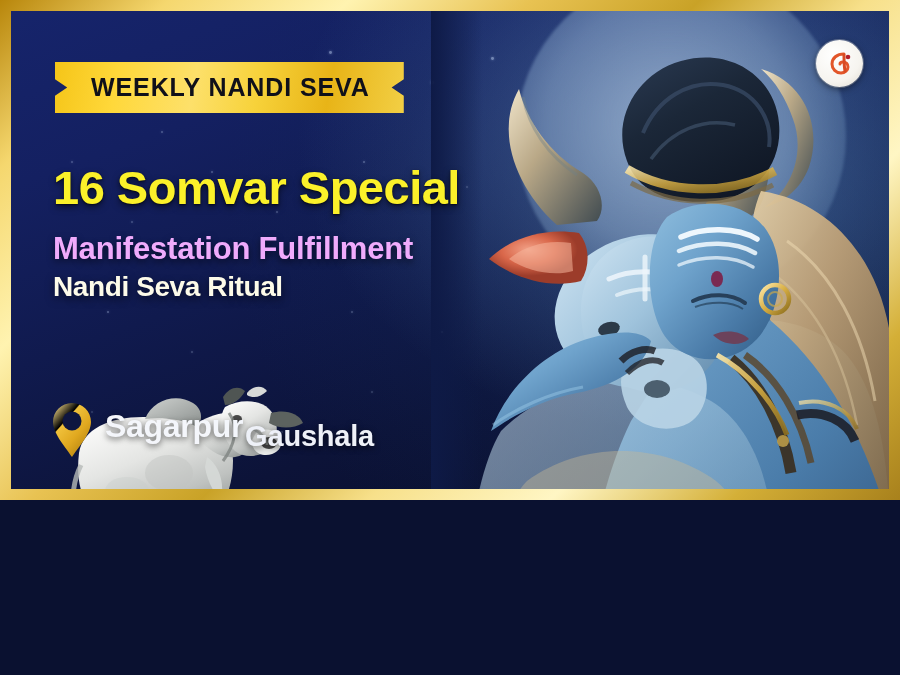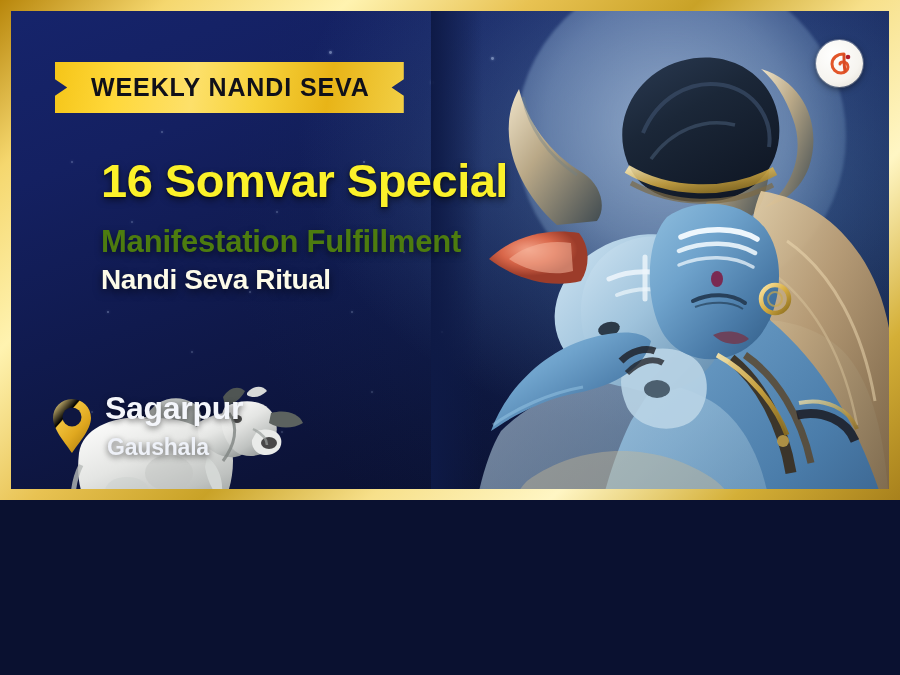--- a/index.html
+++ b/index.html
@@ -59,30 +59,30 @@
     clip-path:polygon(0 0, 100% 0, 100% 34%, 96.5% 50%, 100% 66%, 100% 100%,
                       0 100%, 0 66%, 3.5% 50%, 0 34%);
     filter:drop-shadow(0 2px 6px rgba(0,0,0,.45));
   }
   .badge-text{
     font-size:25px; font-weight:700; letter-spacing:.9px;
     color:#10101a; white-space:nowrap;
   }
 
   
-  .headline{ position:absolute; left:42px; top:145px; width:520px;margin-left:48px; }
+  .headline{ position:absolute; left:42px; top:152px; width:520px; }
   .h-main{
     font-size:47px; font-weight:700; line-height:1.06; letter-spacing:-.5px;
     color:#fbf12a;
     text-shadow:0 3px 7px rgba(0,0,0,.55), 0 1px 2px rgba(0,0,0,.6);
   }
   .h-sub1{
     margin-top:19px;
     font-size:31px; font-weight:700; line-height:1.12; letter-spacing:-.2px;
-    color:#4d7c0f;
+    color:#f0abfc;
     text-shadow:0 3px 7px rgba(0,0,0,.55);
   }
   .h-sub2{
     margin-top:5px;
     font-size:28px; font-weight:700; line-height:1.1; letter-spacing:-.4px;
     color:#fdfbe9;
     text-shadow:0 3px 8px rgba(0,0,0,.6);
   }
 
   
@@ -98,28 +98,28 @@
   .nandi{ position:absolute; left:46px; top:358px; width:270px; height:200px; }
 
   
   .shiva{ position:absolute; left:420px; top:0; width:460px; height:653px; }
 
   
   .location{
     position:absolute; left:40px; bottom:30px;
     display:flex; align-items:center; gap:12px;
   }
-  .loc-text{ display:flex; flex-direction:column; line-height:1; }
+  .loc-text{ display:flex; flex-direction:row; line-height:1; }
   .loc-city{
     font-size:32px; font-weight:700; color:#f4f6fb; letter-spacing:-.3px;
     text-shadow:0 2px 6px rgba(0,0,0,.6);
   }
   .loc-sub{
     margin-top:12px; margin-left:2px;
-    font-size:23px; font-weight:700; color:#eef1f8; letter-spacing:-.2px;
+    font-size:29px; font-weight:700; color:#eef1f8; letter-spacing:-.2px;
     text-shadow:0 2px 6px rgba(0,0,0,.6);
   }
 </style>
 </head>
 <body>
 
 <div class="poster">
   <div class="frame-inner">
 
     <div class="sky"></div>

